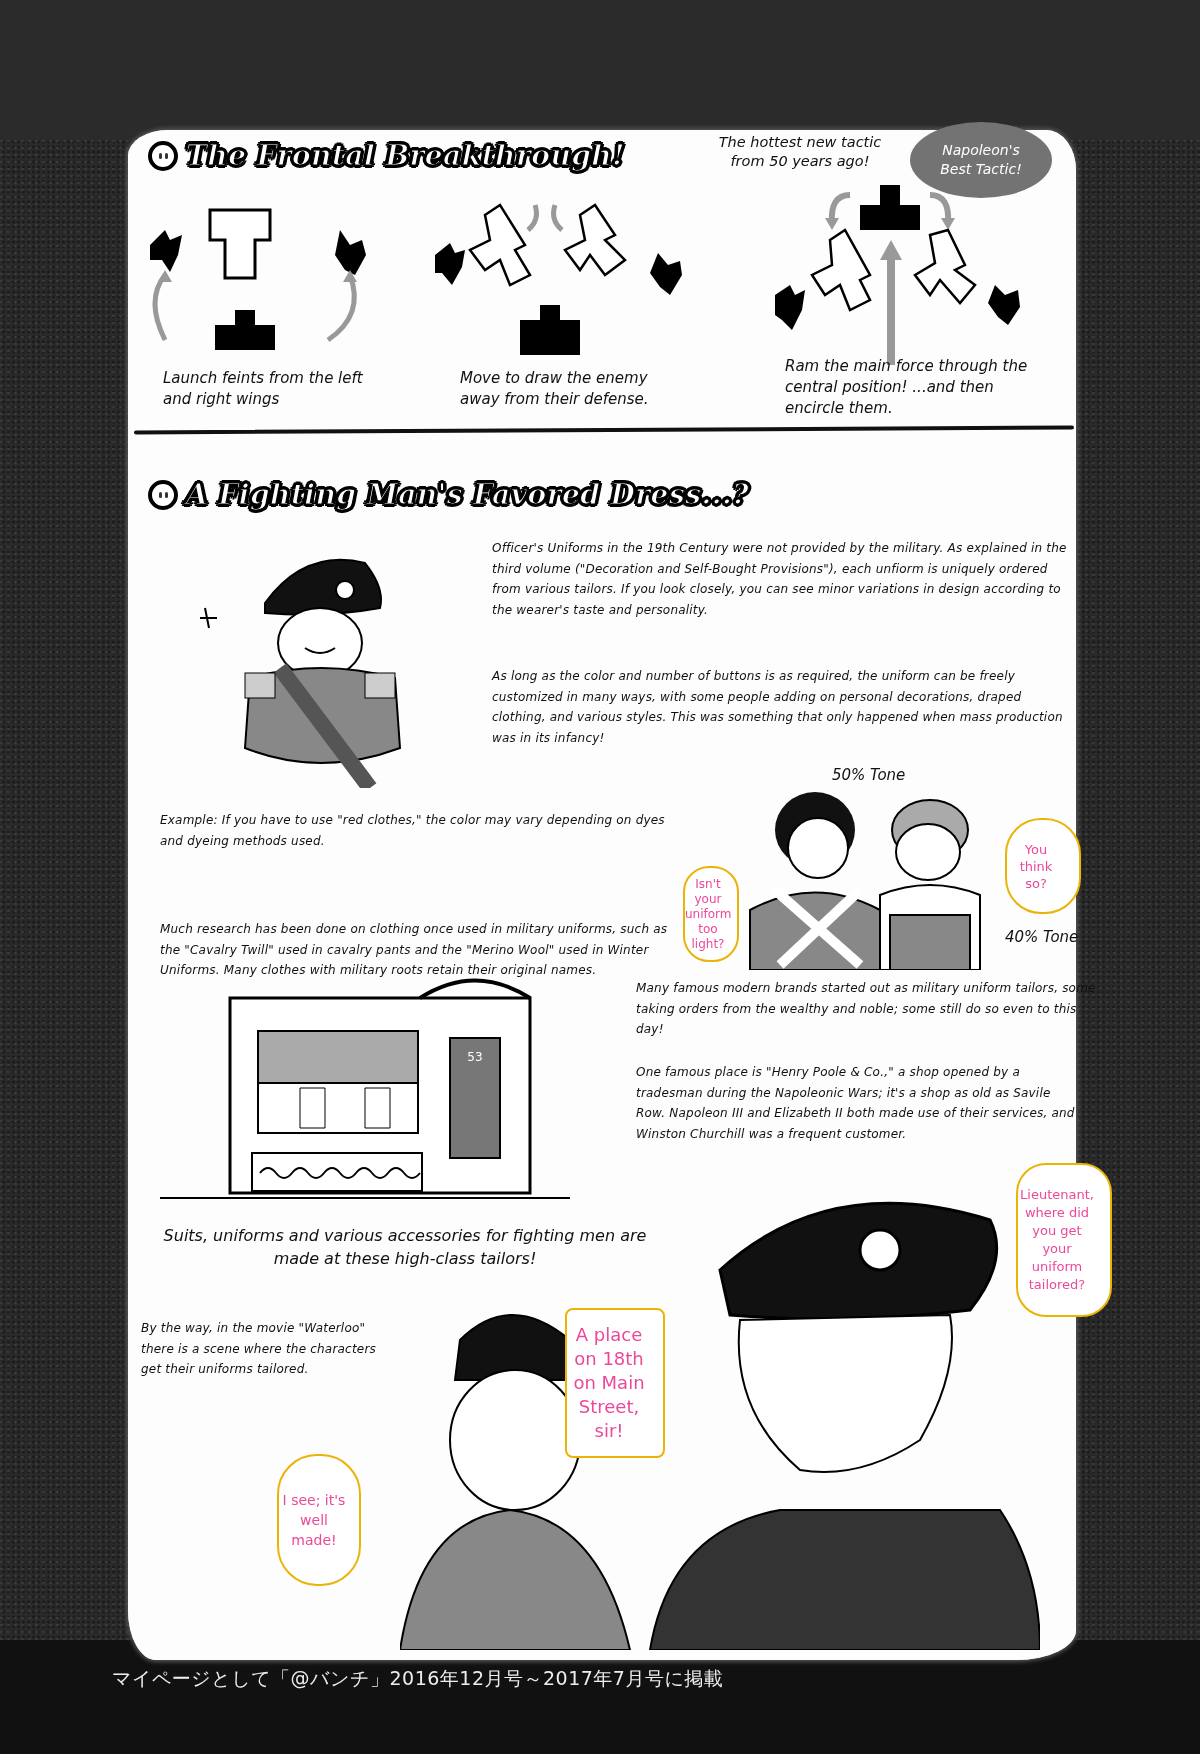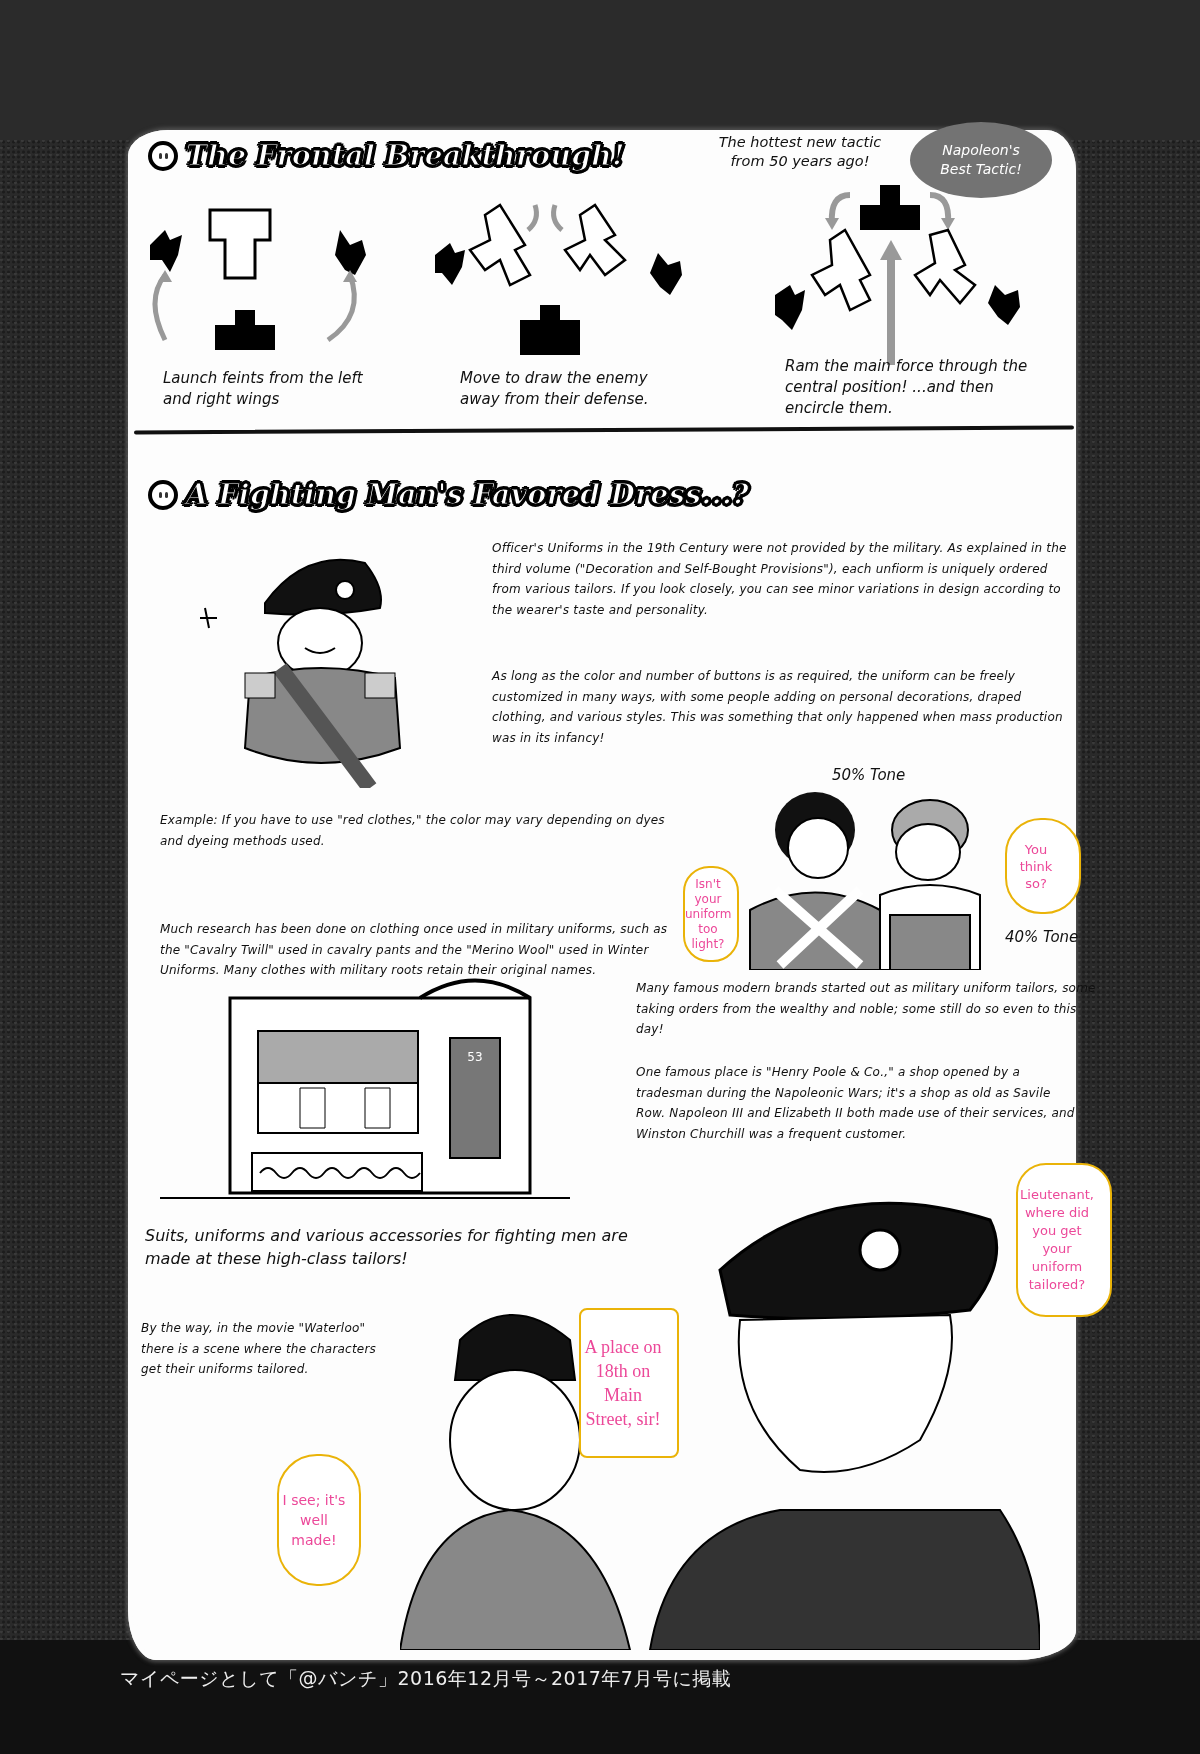--- a/index.html
+++ b/index.html
@@ -50,21 +50,21 @@
     font-size:13px; line-height:17px; color:#ec4899;
   }
   .bubble-dark {
     position:absolute; background:#737373; color:#fff; border-radius:50%;
     display:flex; align-items:center; justify-content:center; text-align:center;
     font-size:14px; line-height:19px; font-style:italic;
   }
   .tone { position:absolute; font-size:15px; font-style:italic; color:#111; }
   .illus { position:absolute; }
   .footer-text {
-    position:absolute; left:120px; top:1666px; font-size:19px; color:#eee; letter-spacing:0.5px;
+    position:absolute; left:112px; top:1666px; font-size:19px; color:#eee; letter-spacing:0.5px;
     font-family:"DejaVu Sans", sans-serif;
   }
 </style>
 </head>
 <body>
 
 <div class="dark-top"></div>
 <div class="dark-bottom"></div>
 
 <div class="paper"></div>
@@ -171,36 +171,36 @@
   <path d="M140,125 L140,165 L165,165 L165,125 Z M205,125 L205,165 L230,165 L230,125 Z" fill="none" stroke="#000"></path>
   <rect x="290" y="75" width="50" height="120" fill="#777" stroke="#000" stroke-width="2"></rect>
   <text x="315" y="98" font-size="12" text-anchor="middle" fill="#fff">53</text>
   <rect x="92" y="190" width="170" height="38" fill="#fff" stroke="#000" stroke-width="2"></rect>
   <path d="M100,210 q8,-10 16,0 q8,10 16,0 q8,-10 16,0 q8,10 16,0 q8,-10 16,0 q8,10 16,0 q8,-10 16,0 q8,10 16,0 q8,-10 16,0 q8,10 16,0" fill="none" stroke="#000" stroke-width="2"></path>
   <line x1="0" y1="235" x2="410" y2="235" stroke="#000" stroke-width="2"></line>
 </svg>
 
 <div class="abs body-text" style="left:636px; top:978px; width:460px;">Many famous modern brands started out as military uniform tailors, some taking orders from the wealthy and noble; some still do so even to this day!</div>
 <div class="abs body-text" style="left:636px; top:1062px; width:440px;">One famous place is "Henry Poole &amp; Co.," a shop opened by a tradesman during the Napoleonic Wars; it's a shop as old as Savile Row. Napoleon III and Elizabeth II both made use of their services, and Winston Churchill was a frequent customer.</div>
-<div class="abs caption" style="left:145px; top:1224px; width:520px; font-size:16px; line-height:23px;">Suits, uniforms and various accessories for fighting men are made at these high-class tailors!</div>
+<div class="abs caption" style="left:145px; top:1224px; width:520px; font-size:16px; line-height:23px;text-align:center;">Suits, uniforms and various accessories for fighting men are made at these high-class tailors!</div>
 <div class="abs body-text" style="left:141px; top:1318px; width:250px;">By the way, in the movie "Waterloo" there is a scene where the characters get their uniforms tailored.</div>
 
 <svg class="illus" style="left:400px; top:1150px;" width="640" height="500" viewBox="0 0 640 500">
   <path d="M320,120 Q430,20 590,70 Q610,110 570,160 Q450,175 330,165 Z" fill="#111" stroke="#000" stroke-width="3"></path>
   <circle cx="480" cy="100" r="20" fill="#fff" stroke="#000" stroke-width="3"></circle>
   <path d="M340,170 Q330,260 400,320 Q460,330 520,290 Q560,220 550,165 Z" fill="#fff" stroke="#000" stroke-width="2"></path>
   <path d="M250,500 Q270,380 380,360 L600,360 Q640,420 640,500 Z" fill="#333" stroke="#000" stroke-width="2"></path>
   <path d="M60,190 Q110,140 170,190 L175,230 L55,230 Z" fill="#111" stroke="#000" stroke-width="2"></path>
   <ellipse cx="115" cy="290" rx="65" ry="70" fill="#fff" stroke="#000" stroke-width="2"></ellipse>
   <path d="M0,500 Q20,370 110,360 Q200,370 230,500 Z" fill="#888" stroke="#000" stroke-width="2"></path>
 </svg>
 
 <div class="bubble" style="left:1016px; top:1163px; width:92px; height:150px; border-radius:30px;">
   <span style="width:78px; font-size:13px; line-height:18px;">Lieutenant, where did you get your uniform tailored?</span>
 </div>
-<div class="bubble" style="left:579px; top:1308px; width:96px; height:146px; border-radius:8px;font-family:Liberation Serif, serif;">
+<div class="bubble" style="left:565px; top:1308px; width:96px; height:146px; border-radius:8px;">
   <span style="width:84px; font-size:18px; line-height:24px;">A place on 18th on Main Street, sir!</span>
 </div>
 <div class="bubble" style="left:277px; top:1454px; width:80px; height:128px; border-radius:40px;">
   <span style="width:70px; font-size:14px; line-height:20px;">I see; it's well made!</span>
 </div>
 
 <div class="footer-text">マイページとして「@バンチ」2016年12月号～2017年7月号に掲載</div>
 
 </body></html>

